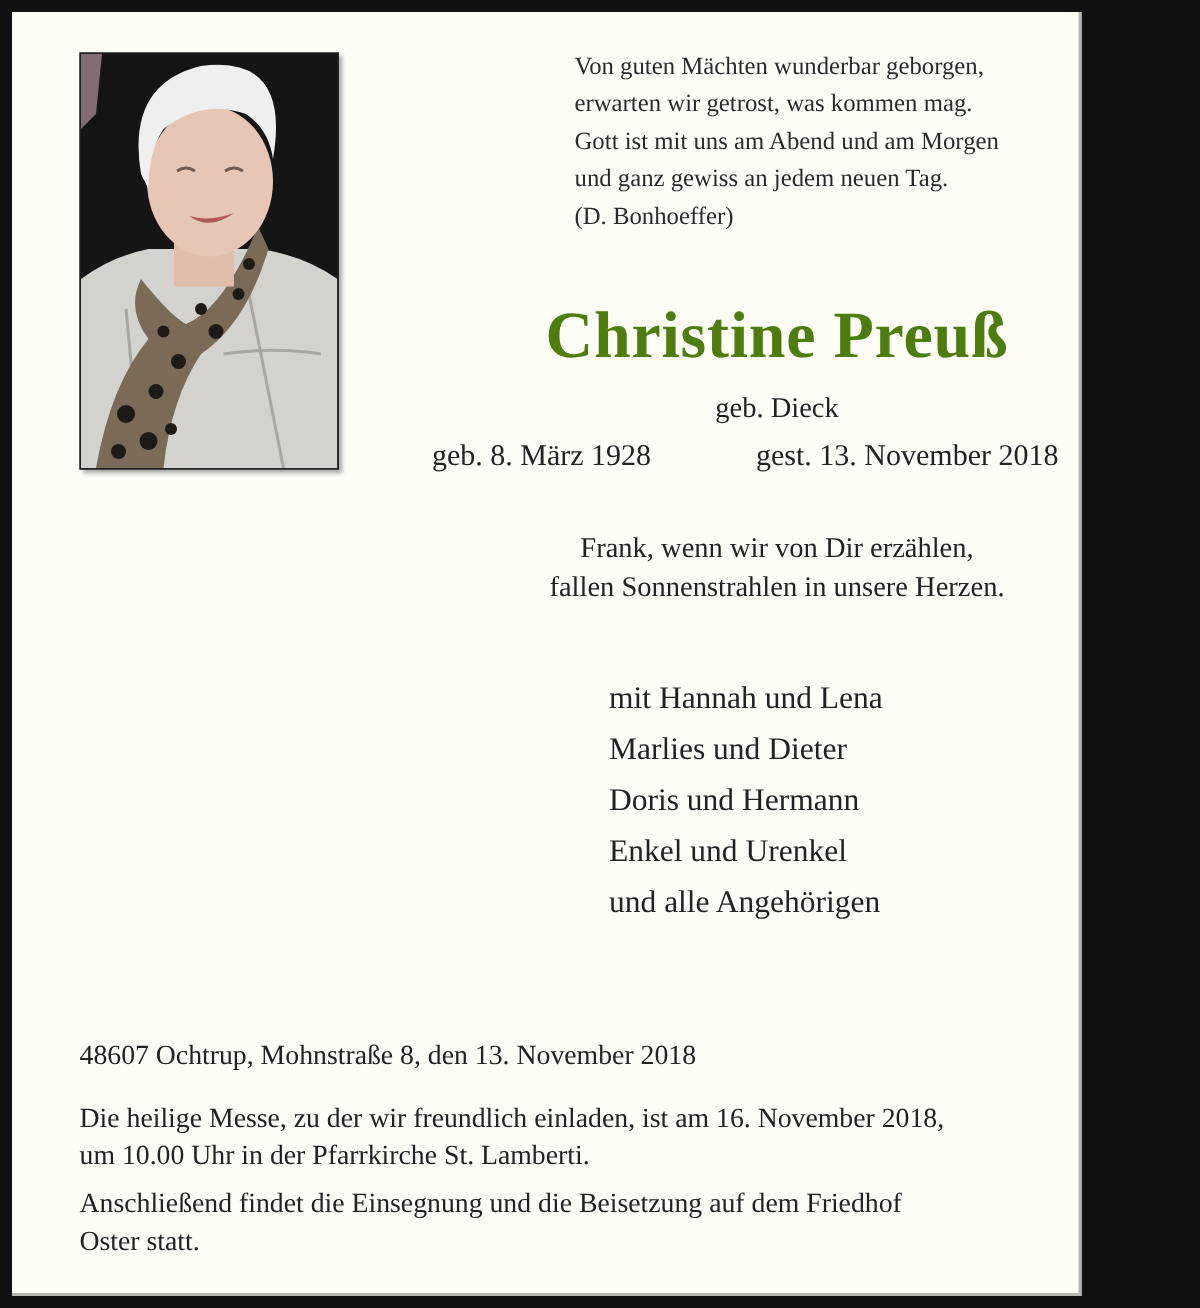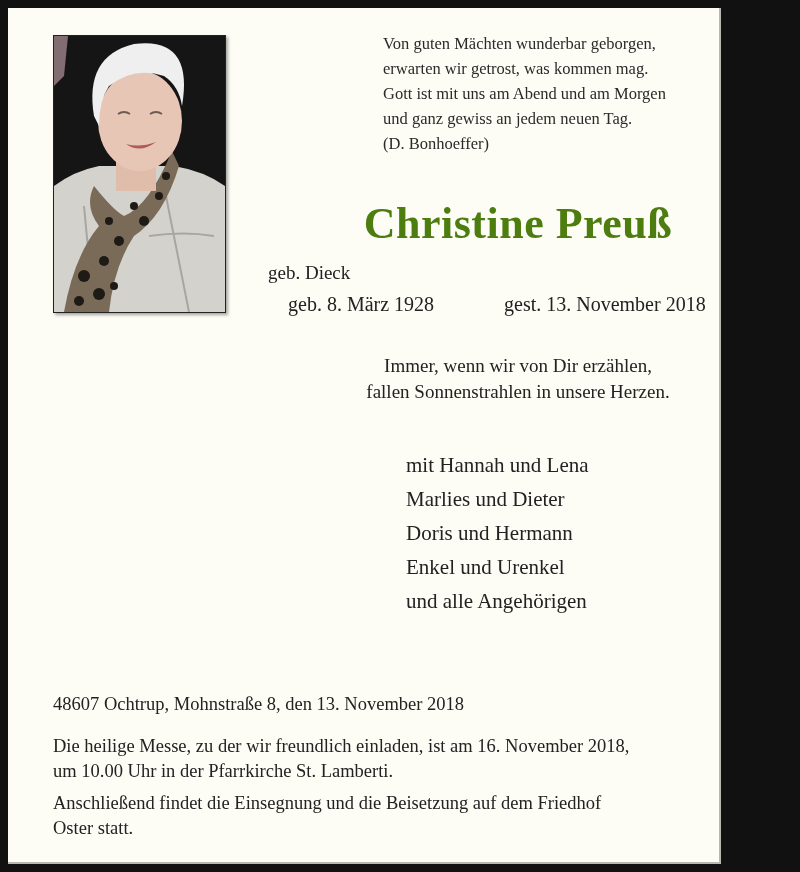--- a/index.html
+++ b/index.html
@@ -57,21 +57,21 @@
       font-weight: bold;
       font-size: 44px;
       color: #4d7c0f;
       letter-spacing: 0.5px;
     }
     .maiden {
       position: absolute;
       left: 260px;
       top: 254px;
       width: 500px;
-      text-align: left;
+      text-align: center;
       font-size: 19px;
       font-family: "Liberation Serif", serif;
     }
     .dates {
       position: absolute;
       left: 280px;
       top: 285px;
       width: 470px;
       font-size: 20px;
       font-family: "Liberation Serif", serif;
@@ -180,21 +180,21 @@
 
   <div class="name">Christine Preuß</div>
   <div class="maiden">geb. Dieck</div>
 
   <div class="dates">
     <span class="born">geb. 8. März 1928</span>
     <span class="died">gest. 13. November 2018</span>
   </div>
 
   <div class="motto">
-    <div class="line">Immer, wenn wir von Dir erzählen,</div>
+    <div class="line">Frank, wenn wir von Dir erzählen,</div>
     <div class="line">fallen Sonnenstrahlen in unsere Herzen.</div>
   </div>
 
   <div class="mourners">
     <div class="m" style="line-height:29px">mit Hannah und Lena</div>
     <div class="m" style="line-height:34px; margin-top:2px">Marlies und Dieter</div>
     <div class="m" style="line-height:34px">Doris und Hermann</div>
     <div class="m" style="line-height:34px">Enkel und Urenkel</div>
     <div class="m" style="line-height:34px">und alle Angehörigen</div>
   </div>

